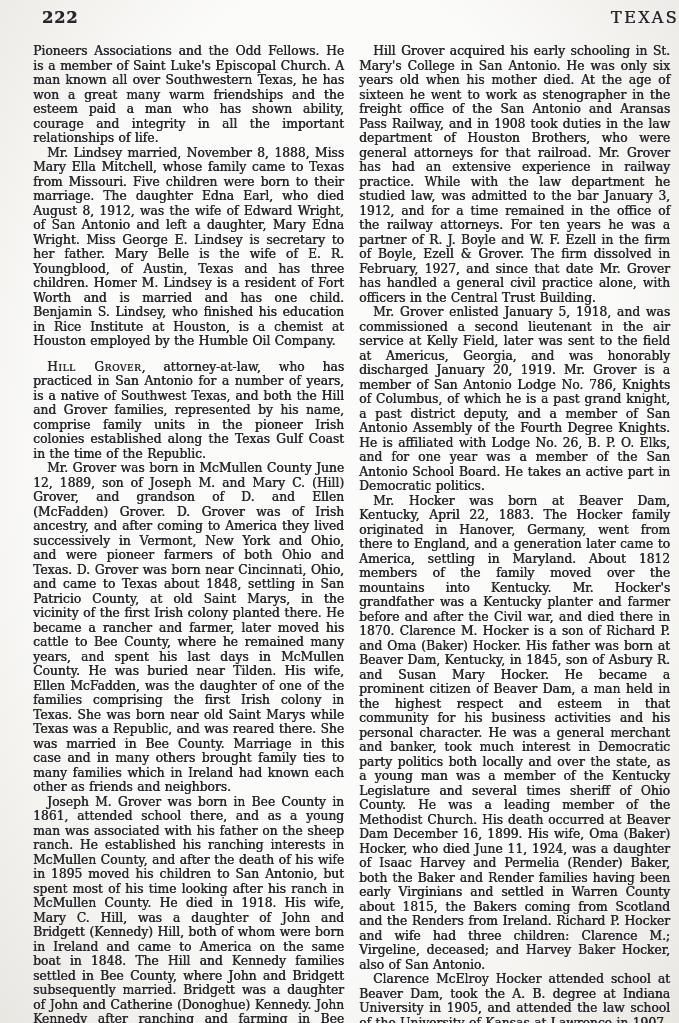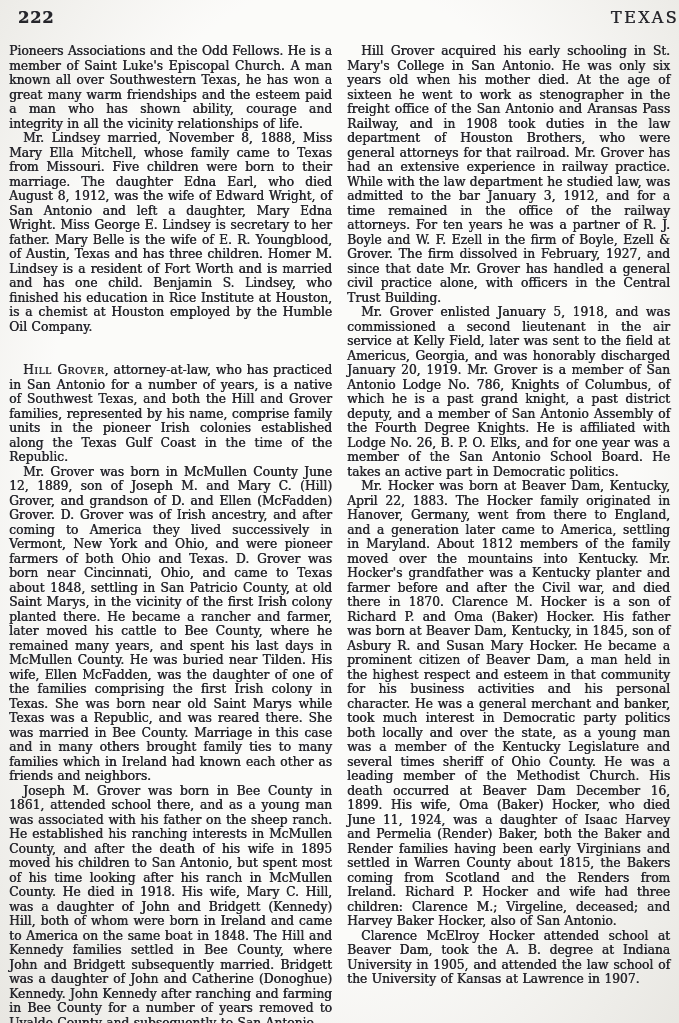--- a/index.html
+++ b/index.html
@@ -10,20 +10,21 @@
     overflow: hidden;
   }
   .page {
     position: relative;
     width: 679px; height: 1023px;
     background:
       radial-gradient(ellipse at 50% 45%, rgba(255,255,255,0.6) 60%, rgba(190,188,180,0.25) 100%),
       #f6f5f1;
     color: #26262b;
     box-sizing: border-box;
+    padding-left: 24px;
   }
   .running-head {
     position: relative;
     height: 40px;
   }
   .folio {
     position: absolute; left: 18px; top: 8px;
     font-size: 16px; font-weight: bold; letter-spacing: 1px;
     text-shadow: 0.4px 0 0 rgba(30,30,40,0.85);
   }
@@ -41,37 +42,37 @@
   .col {
     width: 330px;
     text-align: justify;
     font-size: 12.3px;
     line-height: 14.5px;
     text-shadow: 0.45px 0 0 rgba(32,32,42,0.9);
     word-spacing: 0.5px;
   }
   .para { margin: 0; }
   .para.indent { text-indent: 14px; }
-  .para.entry { margin-top: 29px; }
+  .para.entry { margin-top: 11px; }
   .lead {
     font-variant: small-caps;
     letter-spacing: 0.6px;
   }
 </style>
 </head>
 <body>
 
 <div class="page">
   <div class="running-head">
     <div class="folio">222</div>
     <div class="head-title">TEXAS</div>
   </div>
   <div class="columns">
     <div class="col">
-        <p class="para"><span>Pioneers Associations and the Odd Fellows.  He is a member of Saint Luke's Episcopal Church. A man known all over Southwestern Texas, he has won a great many warm friendships and the esteem paid a man who has shown ability, courage and integrity in all the vicinity relationships of life.</span></p>
+        <p class="para"><span>Pioneers Associations and the Odd Fellows.  He is a member of Saint Luke's Episcopal Church. A man known all over Southwestern Texas, he has won a great many warm friendships and the esteem paid a man who has shown ability, courage and integrity in all the important relationships of life.</span></p>
         <p class="para indent"><span>Mr. Lindsey married, November 8, 1888, Miss Mary Ella Mitchell, whose family came to Texas from Missouri.  Five children were born to their marriage.  The daughter Edna Earl, who died August 8, 1912, was the wife of Edward Wright, of San Antonio and left a daughter, Mary Edna Wright.  Miss George E. Lindsey is secretary to her father.  Mary Belle is the wife of E. R. Youngblood, of Austin, Texas and has three children.  Homer M. Lindsey is a resident of Fort Worth and is married and has one child. Benjamin S. Lindsey, who finished his education in Rice Institute at Houston, is a chemist at Houston employed by the Humble Oil Company.</span></p>
         <p class="para indent entry"><span class="lead">Hill Grover</span><span>, attorney-at-law, who has practiced in San Antonio for a number of years, is a native of Southwest Texas, and both the Hill and Grover families, represented by his name, comprise family units in the pioneer Irish colonies established along the Texas Gulf Coast in the time of the Republic.</span></p>
         <p class="para indent"><span>Mr. Grover was born in McMullen County June 12, 1889, son of Joseph M. and Mary C. (Hill) Grover, and grandson of D. and Ellen (McFadden) Grover.  D. Grover was of Irish ancestry, and after coming to America they lived successively in Vermont, New York and Ohio, and were pioneer farmers of both Ohio and Texas.  D. Grover was born near Cincinnati, Ohio, and came to Texas about 1848, settling in San Patricio County, at old Saint Marys, in the vicinity of the first Irish colony planted there. He became a rancher and farmer, later moved his cattle to Bee County, where he remained many years, and spent his last days in McMullen County.  He was buried near Tilden.  His wife, Ellen McFadden, was the daughter of one of the families comprising the first Irish colony in Texas.  She was born near old Saint Marys while Texas was a Republic, and was reared there. She was married in Bee County.  Marriage in this case and in many others brought family ties to many families which in Ireland had known each other as friends and neighbors.</span></p>
         <p class="para indent"><span>Joseph M. Grover was born in Bee County in 1861, attended school there, and as a young man was associated with his father on the sheep ranch.  He established his ranching interests in McMullen County, and after the death of his wife in 1895 moved his children to San Antonio, but spent most of his time looking after his ranch in McMullen County.  He died in 1918.  His wife, Mary C. Hill, was a daughter of John and Bridgett (Kennedy) Hill, both of whom were born in Ireland and came to America on the same boat in 1848.  The Hill and Kennedy families settled in Bee County, where John and Bridgett subsequently married.  Bridgett was a daughter of John and Catherine (Donoghue) Kennedy.  John Kennedy after ranching and farming in Bee County for a number of years removed to Uvalde County and subsequently to San Antonio.</span></p>
         <p class="para indent"><span>Joseph M. Grover and wife had two children: Hill Grover and Ellen D., the latter now the wife of H. J. Scheibl, of San Antonio.</span></p>
       </div>
     <div class="col">
         <p class="para indent"><span>Hill Grover acquired his early schooling in St. Mary's College in San Antonio.  He was only six years old when his mother died.  At the age of sixteen he went to work as stenographer in the freight office of the San Antonio and Aransas Pass Railway, and in 1908 took duties in the law department of Houston Brothers, who were general attorneys for that railroad.  Mr. Grover has had an extensive experience in railway practice.  While with the law department he studied law, was admitted to the bar January 3, 1912, and for a time remained in the office of the railway attorneys.  For ten years he was a partner of R. J. Boyle and W. F. Ezell in the firm of Boyle, Ezell &amp; Grover.  The firm dissolved in February, 1927, and since that date Mr. Grover has handled a general civil practice alone, with officers in the Central Trust Building.</span></p>
         <p class="para indent"><span>Mr. Grover enlisted January 5, 1918, and was commissioned a second lieutenant in the air service at Kelly Field, later was sent to the field at Americus, Georgia, and was honorably discharged January 20, 1919.  Mr. Grover is a member of San Antonio Lodge No. 786, Knights of Columbus, of which he is a past grand knight, a past district deputy, and a member of San Antonio Assembly of the Fourth Degree Knights. He is affiliated with Lodge No. 26, B. P. O. Elks, and for one year was a member of the San Antonio School Board.  He takes an active part in Democratic politics.</span></p>
         <p class="para indent"><span>Mr. Hocker was born at Beaver Dam, Kentucky, April 22, 1883.  The Hocker family originated in Hanover, Germany, went from there to England, and a generation later came to America, settling in Maryland.  About 1812 members of the family moved over the mountains into Kentucky.  Mr. Hocker's grandfather was a Kentucky planter and farmer before and after the Civil war, and died there in 1870.  Clarence M. Hocker is a son of Richard P. and Oma (Baker) Hocker.  His father was born at Beaver Dam, Kentucky, in 1845, son of Asbury R. and Susan Mary Hocker.  He became a prominent citizen of Beaver Dam, a man held in the highest respect and esteem in that community for his business activities and his personal character. He was a general merchant and banker, took much interest in Democratic party politics both locally and over the state, as a young man was a member of the Kentucky Legislature and several times sheriff of Ohio County.  He was a leading member of the Methodist Church.  His death occurred at Beaver Dam December 16, 1899.  His wife, Oma (Baker) Hocker, who died June 11, 1924, was a daughter of Isaac Harvey and Permelia (Render) Baker, both the Baker and Render families having been early Virginians and settled in Warren County about 1815, the Bakers coming from Scotland and the Renders from Ireland.  Richard P. Hocker and wife had three children:  Clarence M.; Virgeline, deceased; and Harvey Baker Hocker, also of San Antonio.</span></p>

